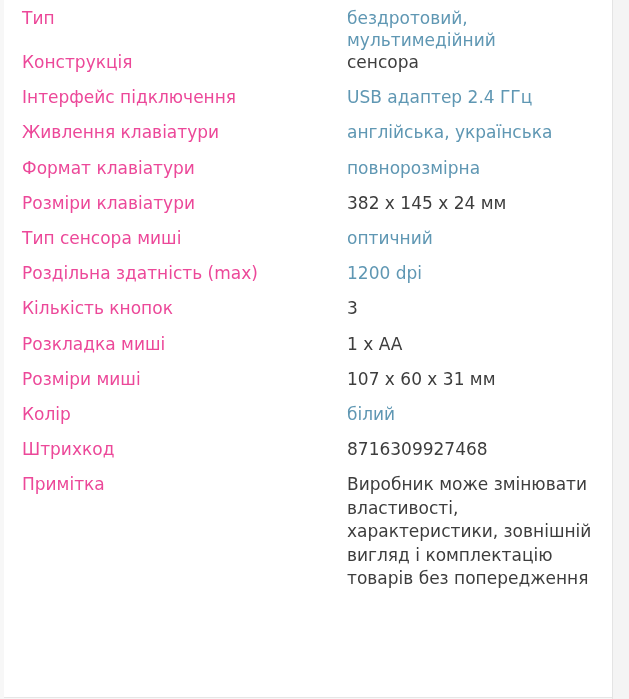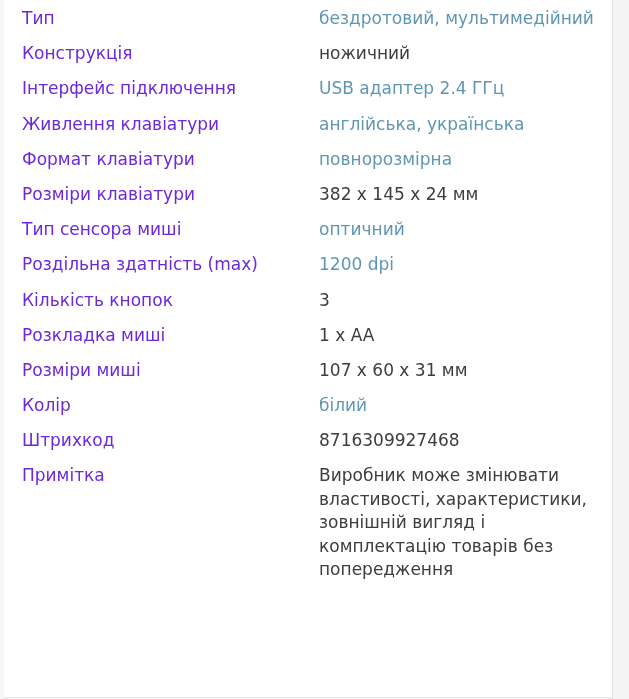--- a/index.html
+++ b/index.html
@@ -45,50 +45,51 @@
       display: flex;
       align-items: flex-start;
       min-height: 35.2px;
     }
     .label {
       width: 315px;
       padding-left: 18px;
       box-sizing: border-box;
       font-size: 17px;
       line-height: 22px;
-      color: #6d28d9;
+      color: #ec4899;
       white-space: nowrap;
     }
     .value {
       flex: 1;
       font-size: 17px;
       line-height: 22px;
       color: #3d3d3d;
       padding-right: 18px;
+      margin-left: 28px;
     }
     .value.link {
       color: #5f97b3;
       cursor: pointer;
     }
     .value.note {
       line-height: 23.5px;
     }
   </style>
 </head>
 <body>
 
 <div class="panel">
   <ul class="specs">
     <li class="row">
       <span class="label">Тип</span>
       <span class="value link">бездротовий, мультимедійний</span>
     </li>
     <li class="row">
       <span class="label">Конструкція</span>
-      <span class="value">ножичний</span>
+      <span class="value">сенсора</span>
     </li>
     <li class="row">
       <span class="label">Інтерфейс підключення</span>
       <span class="value link">USB адаптер 2.4 ГГц</span>
     </li>
     <li class="row">
       <span class="label">Живлення клавіатури</span>
       <span class="value link">англійська, українська</span>
     </li>
     <li class="row">

